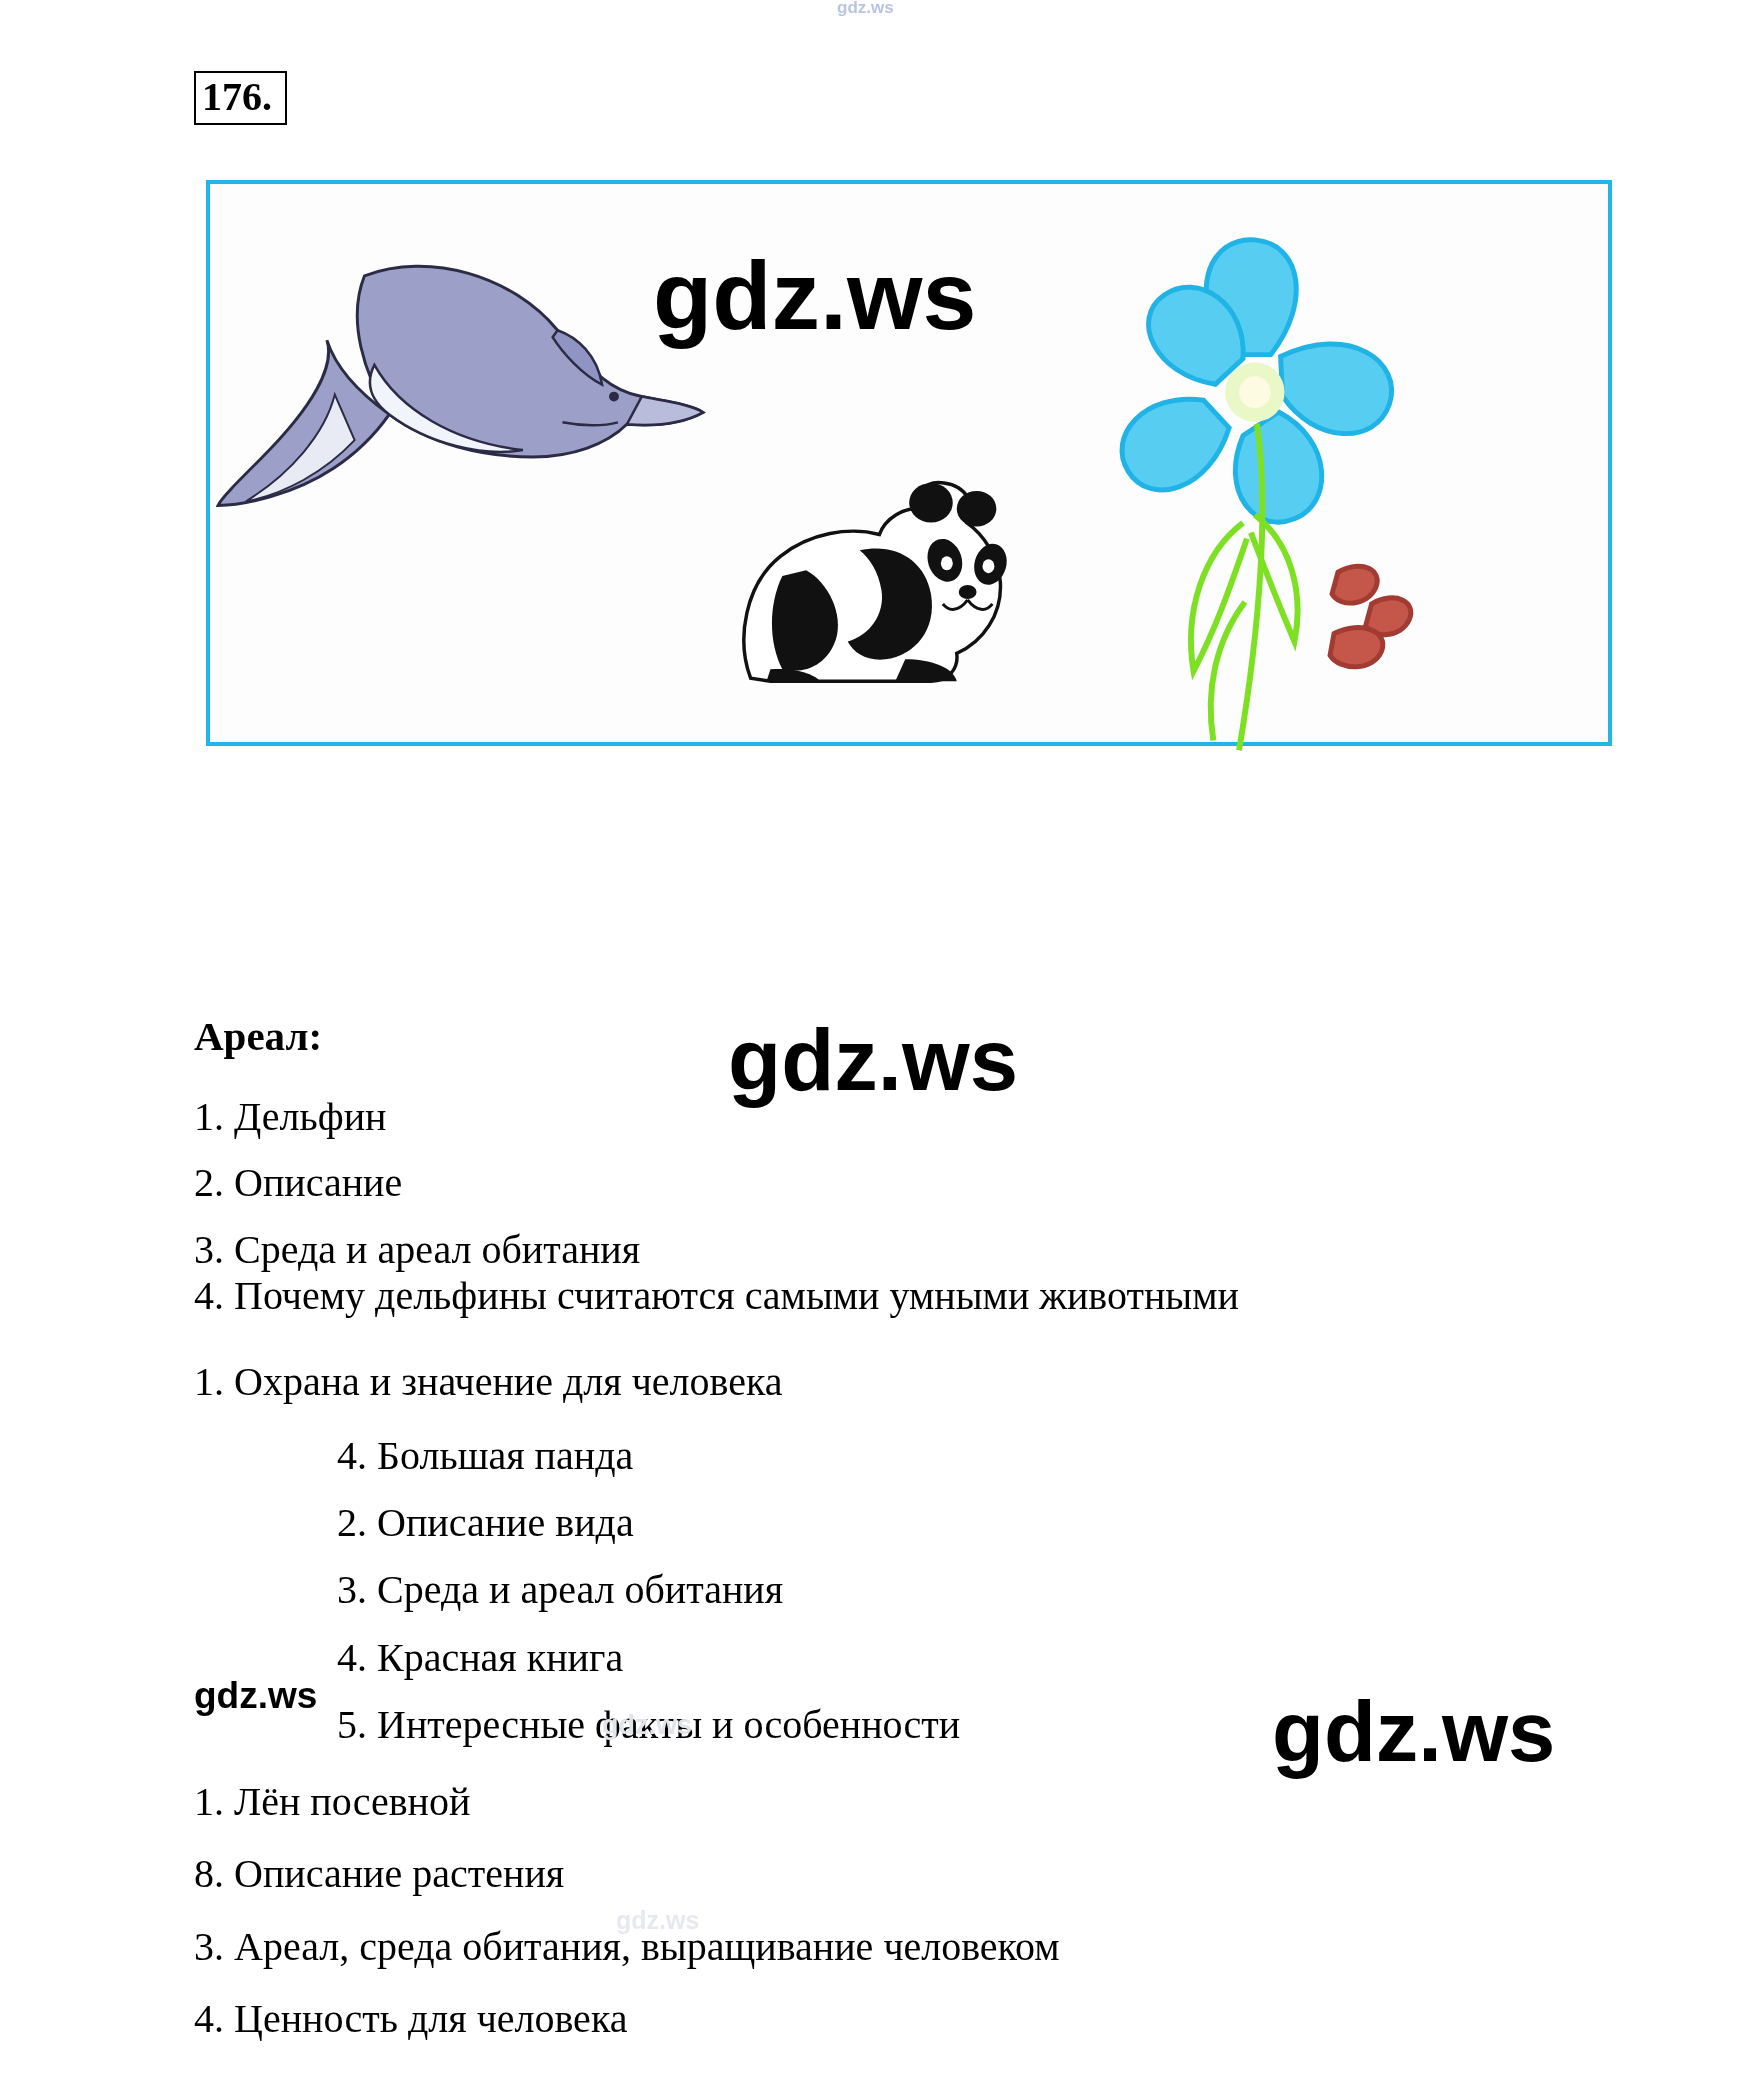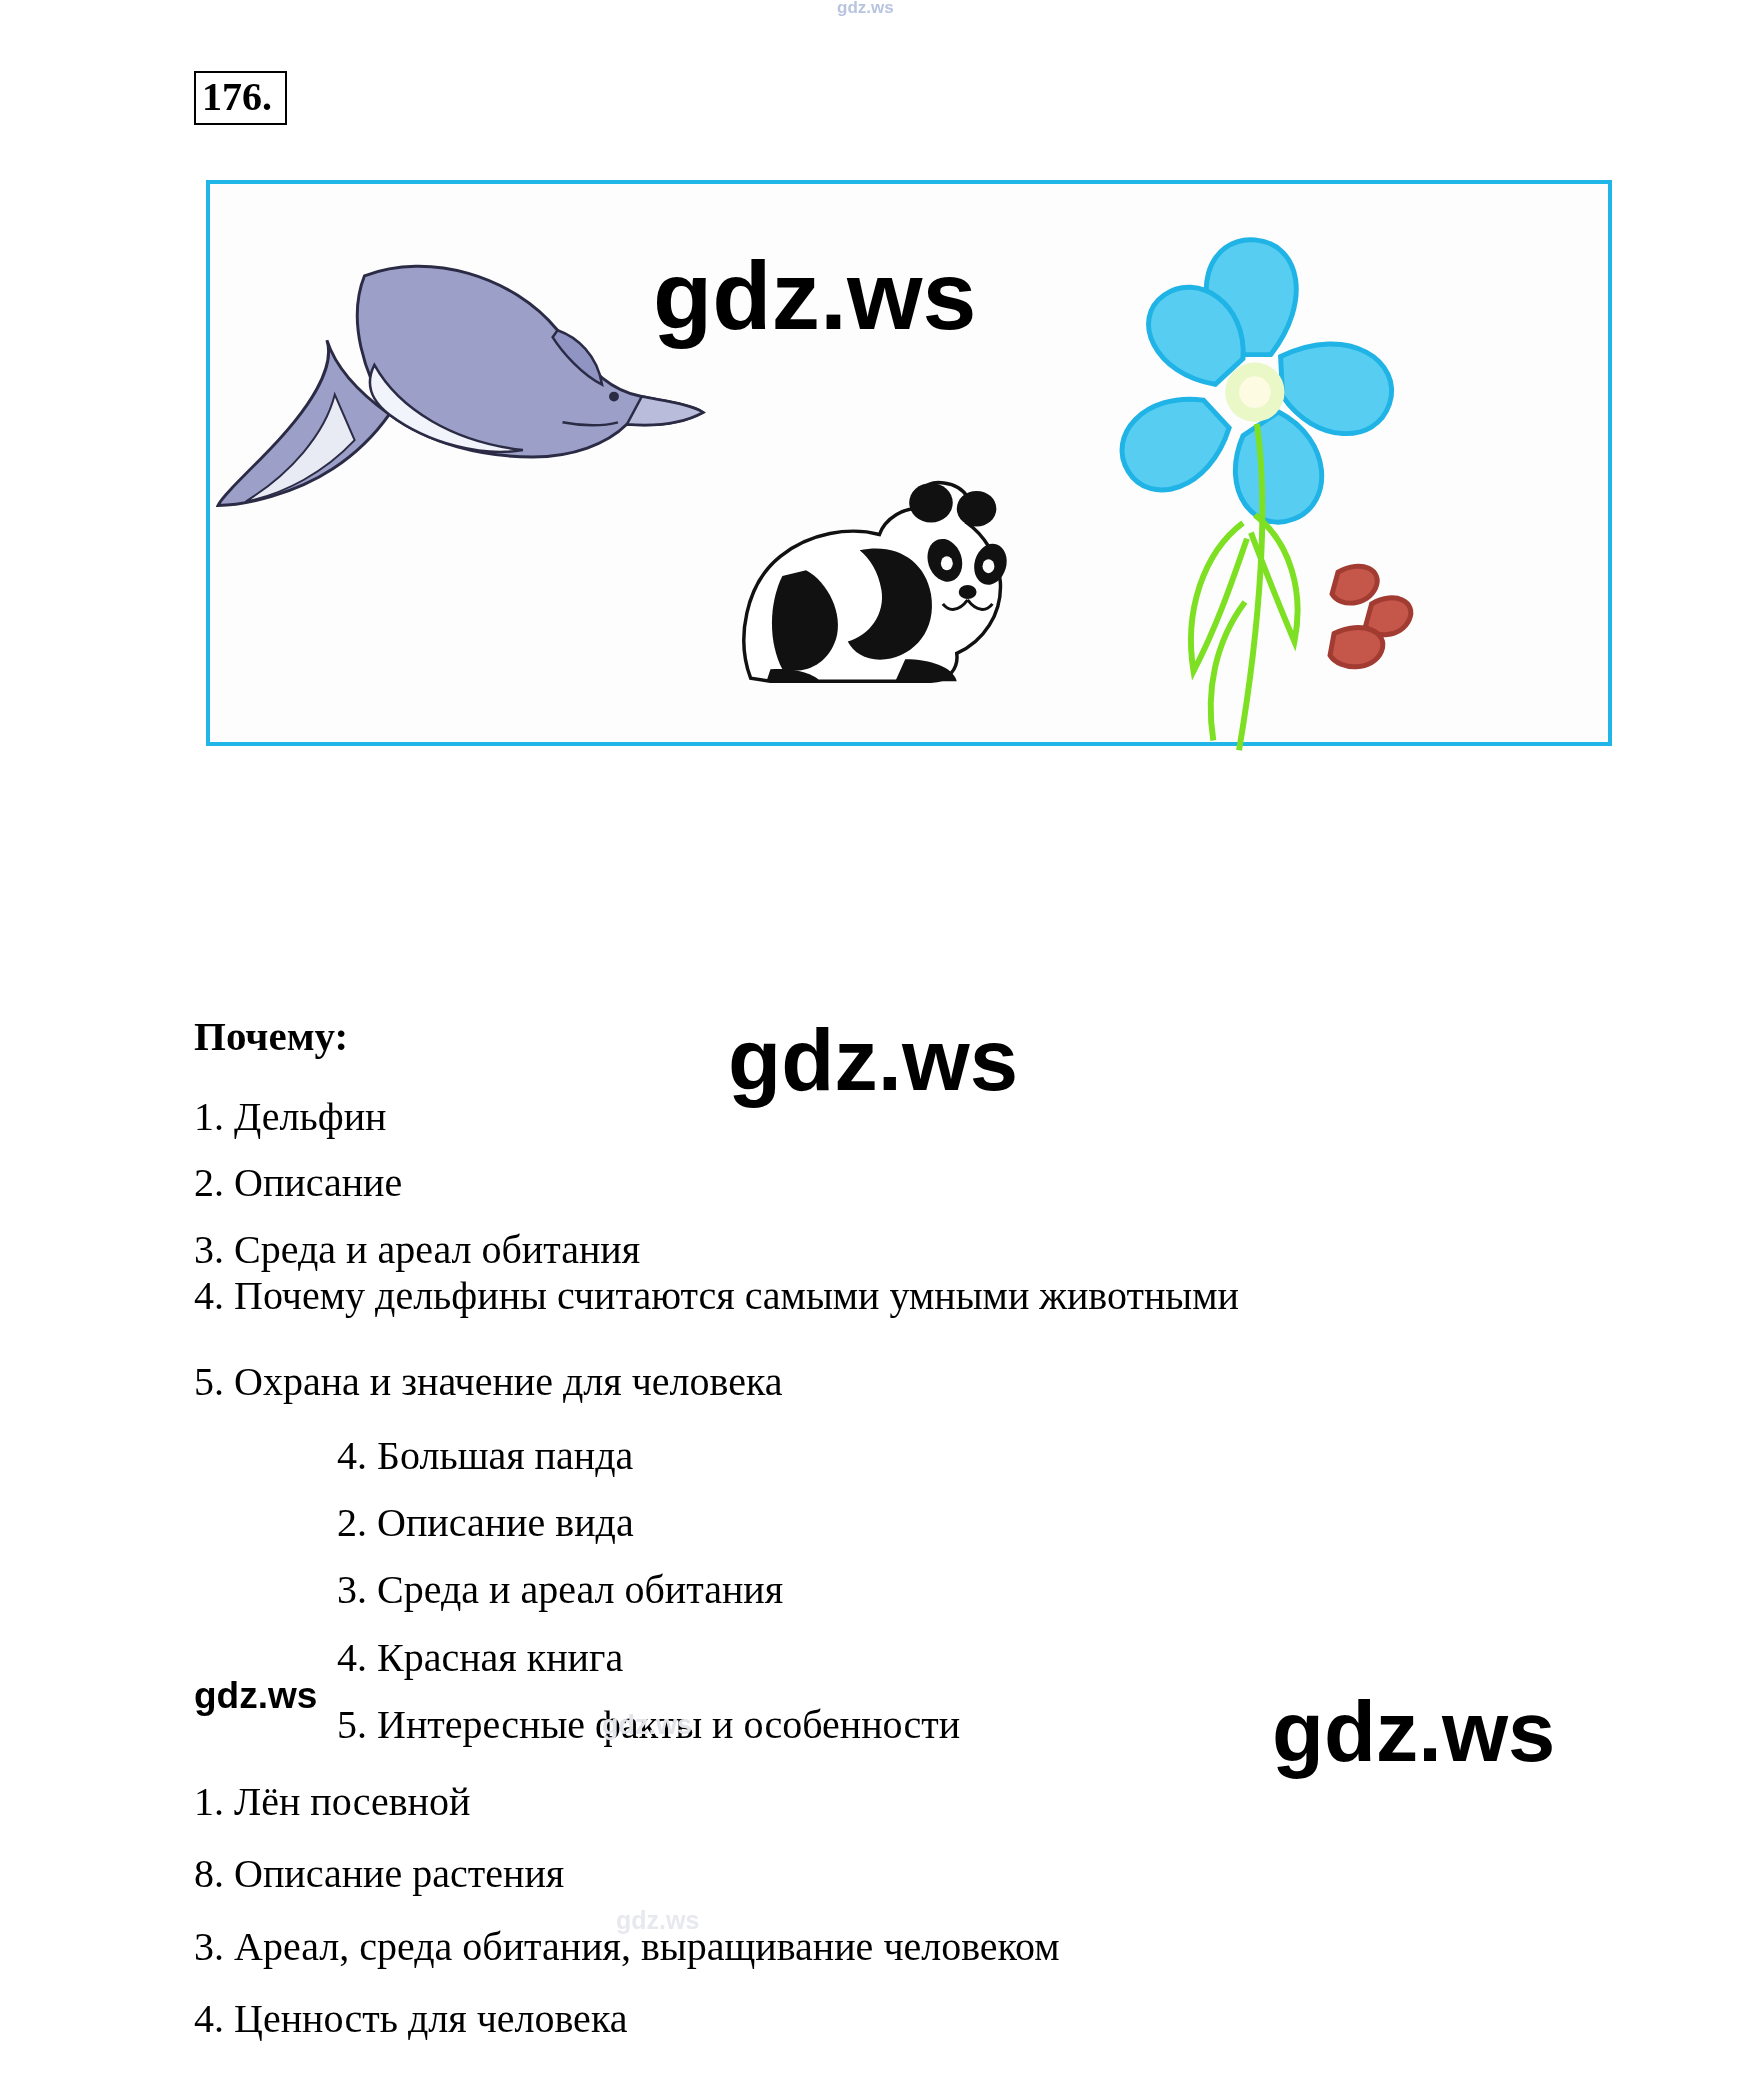--- a/index.html
+++ b/index.html
@@ -184,28 +184,28 @@
   </g>
   <g stroke="#a23b32" stroke-width="5" fill="#c4564a">
     <path d="M306 350 C 330 336, 352 348, 344 366 C 336 384, 308 386, 300 372 Z"></path>
     <path d="M340 382 C 364 368, 386 380, 378 398 C 370 416, 342 418, 334 404 Z"></path>
     <path d="M302 412 C 330 398, 358 410, 350 430 C 342 450, 308 450, 298 434 Z"></path>
   </g>
 </svg>
 
 <div class="wm wm-img">gdz.ws</div>
 
-<div class="answer-label">Почему:</div>
+<div class="answer-label">Ареал:</div>
 <div class="wm wm-answer">gdz.ws</div>
 
 <div class="line level1" style="top:1097px">1. Дельфин</div>
 <div class="line level1" style="top:1163px">2. Описание</div>
 <div class="line level1" style="top:1230px">3. Среда и ареал обитания</div>
 <div class="line level1" style="top:1276px">4. Почему дельфины считаются самыми умными животными</div>
-<div class="line level1" style="top:1362px">5. Охрана и значение для человека</div>
+<div class="line level1" style="top:1362px">1. Охрана и значение для человека</div>
 
 <div class="line level2" style="top:1436px">4. Большая панда</div>
 <div class="line level2" style="top:1503px">2. Описание вида</div>
 <div class="line level2" style="top:1570px">3. Среда и ареал обитания</div>
 <div class="line level2" style="top:1638px">4. Красная книга</div>
 <div class="line level2" style="top:1705px">5. Интересные факты и особенности</div>
 
 <div class="line level1" style="top:1782px">1. Лён посевной</div>
 <div class="line level1" style="top:1854px">8. Описание растения</div>
 <div class="line level1" style="top:1927px">3. Ареал, среда обитания, выращивание человеком</div>

